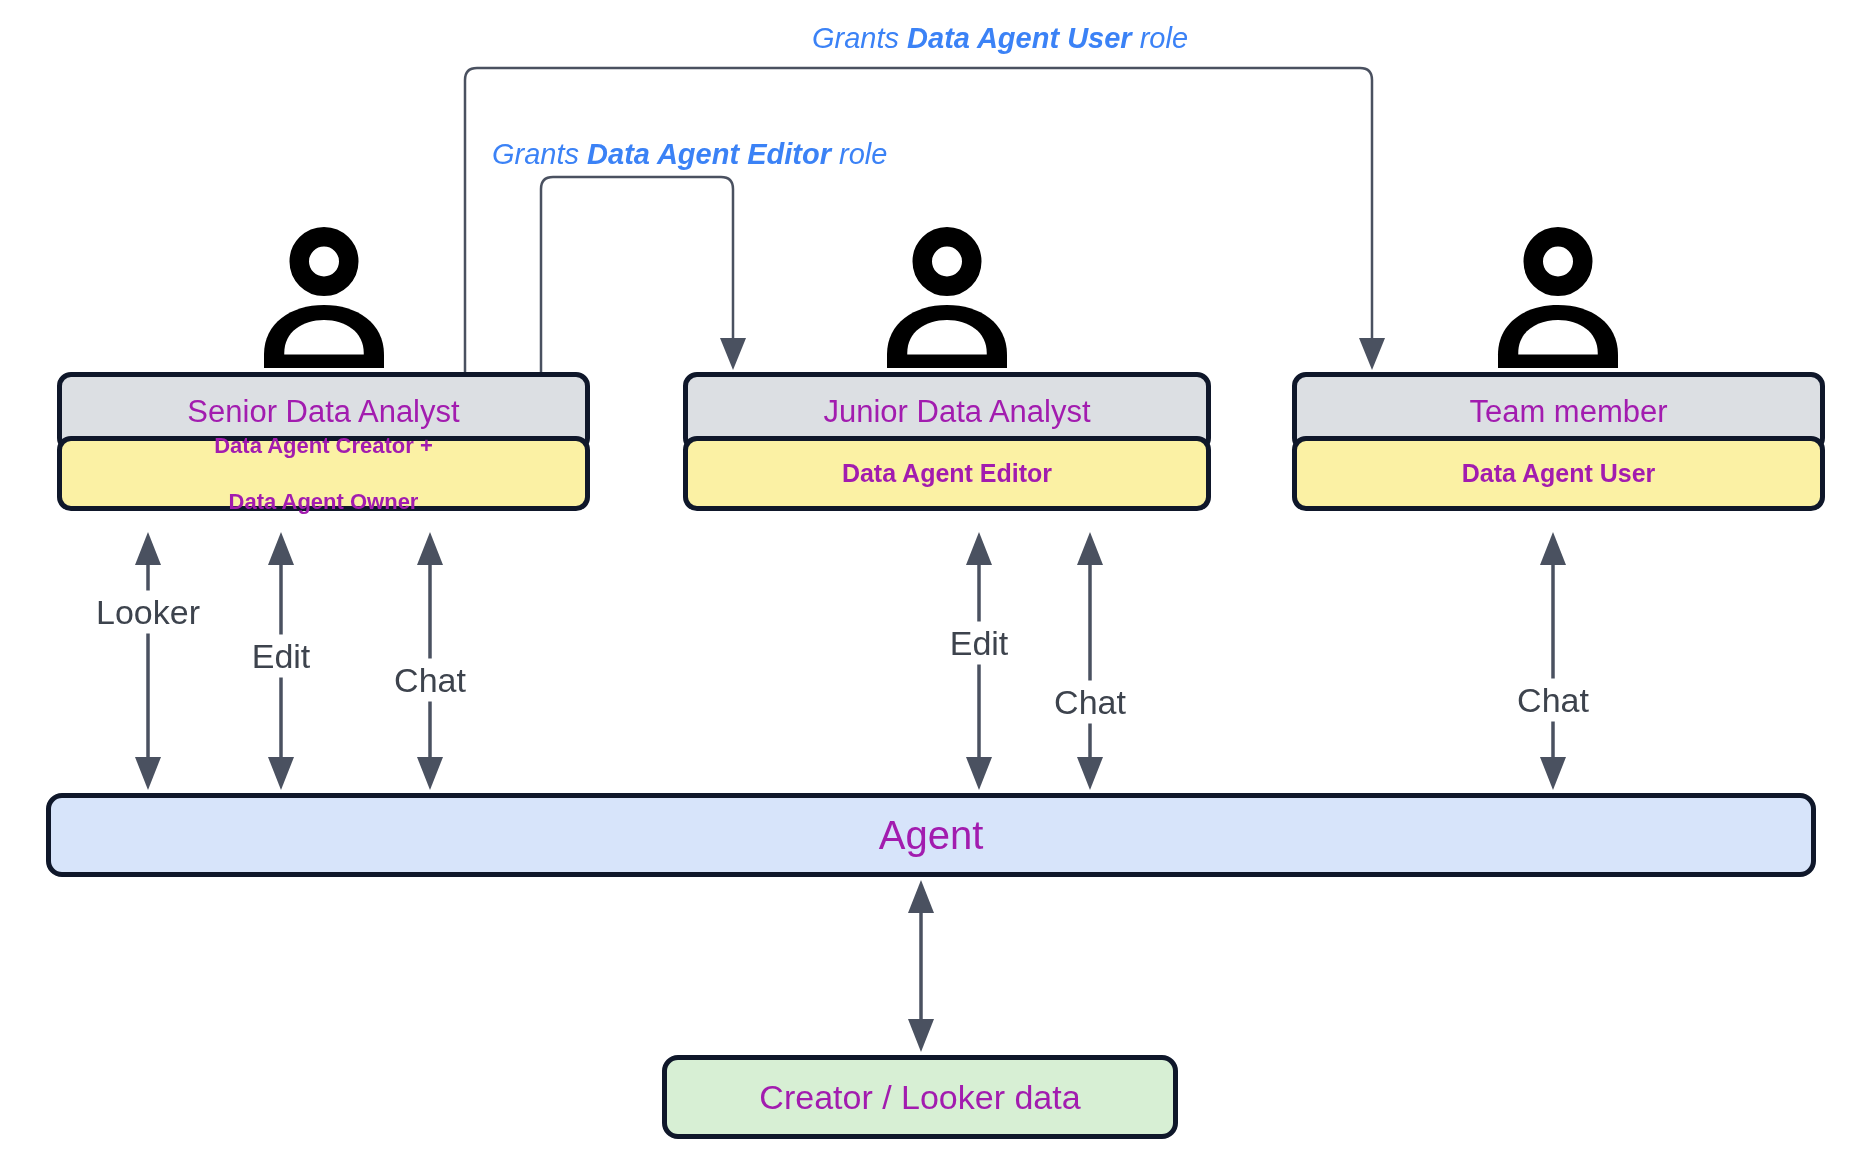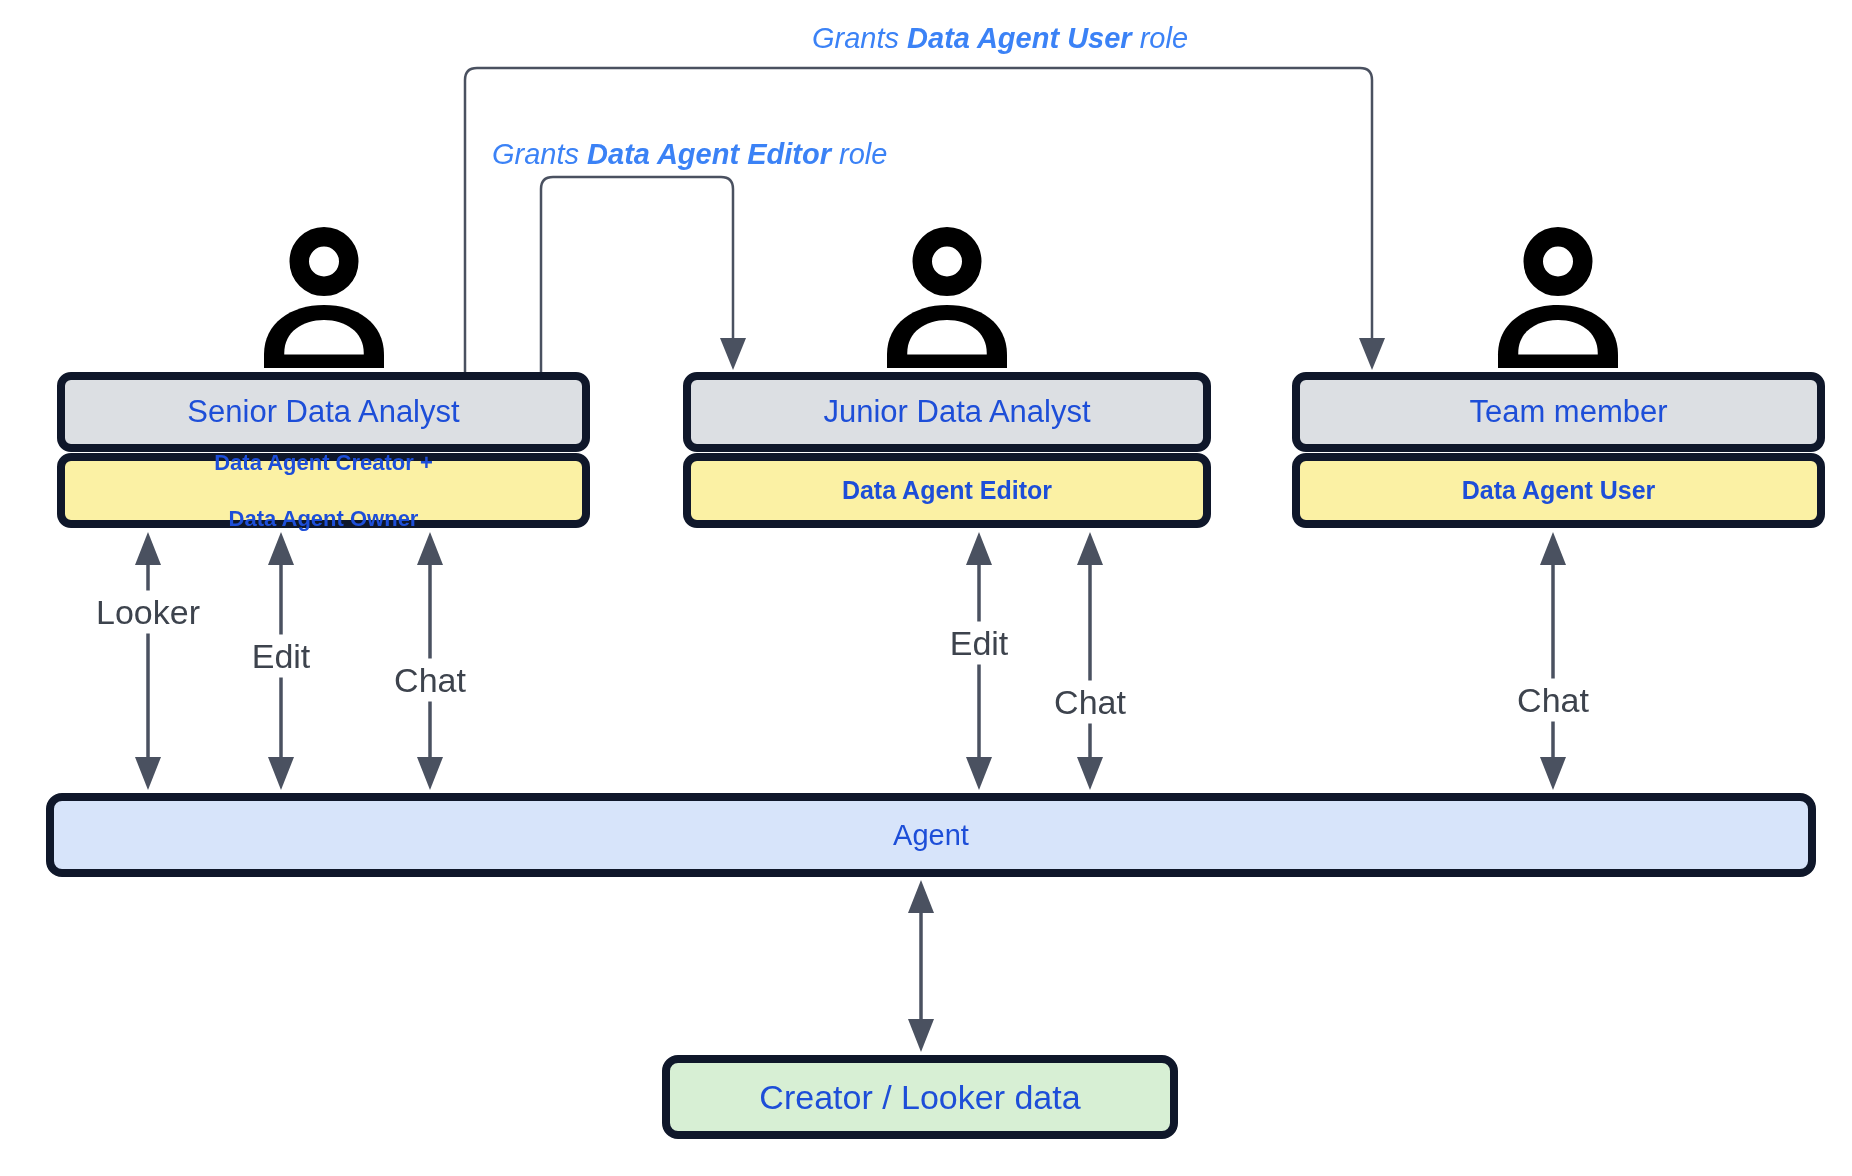--- a/index.html
+++ b/index.html
@@ -2,30 +2,30 @@
 <html><head>
 <meta charset="utf-8">
 <style>
   html,body{margin:0;padding:0;background:#ffffff;}
   #stage{
     position:relative;width:1852px;height:1176px;background:#ffffff;overflow:hidden;
     font-family:"Liberation Sans", sans-serif;
   }
   #connector-layer{position:absolute;left:0;top:0;width:1852px;height:1176px;}
   .box{
-    position:absolute;box-sizing:border-box;border:8px solid #0f172a;
+    position:absolute;box-sizing:border-box;border:5px solid #0f172a;
     display:flex;align-items:center;justify-content:center;flex-direction:column;
-    text-align:right;color:#1d4ed8;
+    text-align:right;color:#a21caf;
   }
   .user-box{background:#dcdfe3;border-radius:14px;font-size:31px;height:80px;top:372px;}
-  .role-badge{background:#fbf1a4;border-radius:14px;height:75px;top:453px;font-weight:700;gap:28px;}
+  .role-badge{background:#fbf1a4;border-radius:14px;height:75px;top:436px;font-weight:700;gap:28px;}
   .role-badge.single{font-size:25px;}
   .role-badge.double{font-size:22px;line-height:1.25;}
   .role-badge span{display:block;}
-  #agent-bar{left:46px;top:793px;width:1770px;height:84px;background:#d7e4fa;border-radius:16px;font-size:29px;}
+  #agent-bar{left:46px;top:793px;width:1770px;height:84px;background:#d7e4fa;border-radius:16px;font-size:40px;}
   #datasource-box{left:662px;top:1055px;width:516px;height:84px;background:#d7efd4;border-radius:16px;font-size:34px;}
   .person{position:absolute;width:150px;height:150px;top:224px;}
   .grant-label{
     position:absolute;font-size:29px;font-style:italic;color:#3b82f6;white-space:nowrap;
   }
   .grant-label .b{font-weight:700;}
   .action-label{
     position:absolute;transform:translate(-50%,-50%);
     font-size:34px;color:#3d434d;background:#ffffff;padding:2px 8px;white-space:nowrap;
   }

